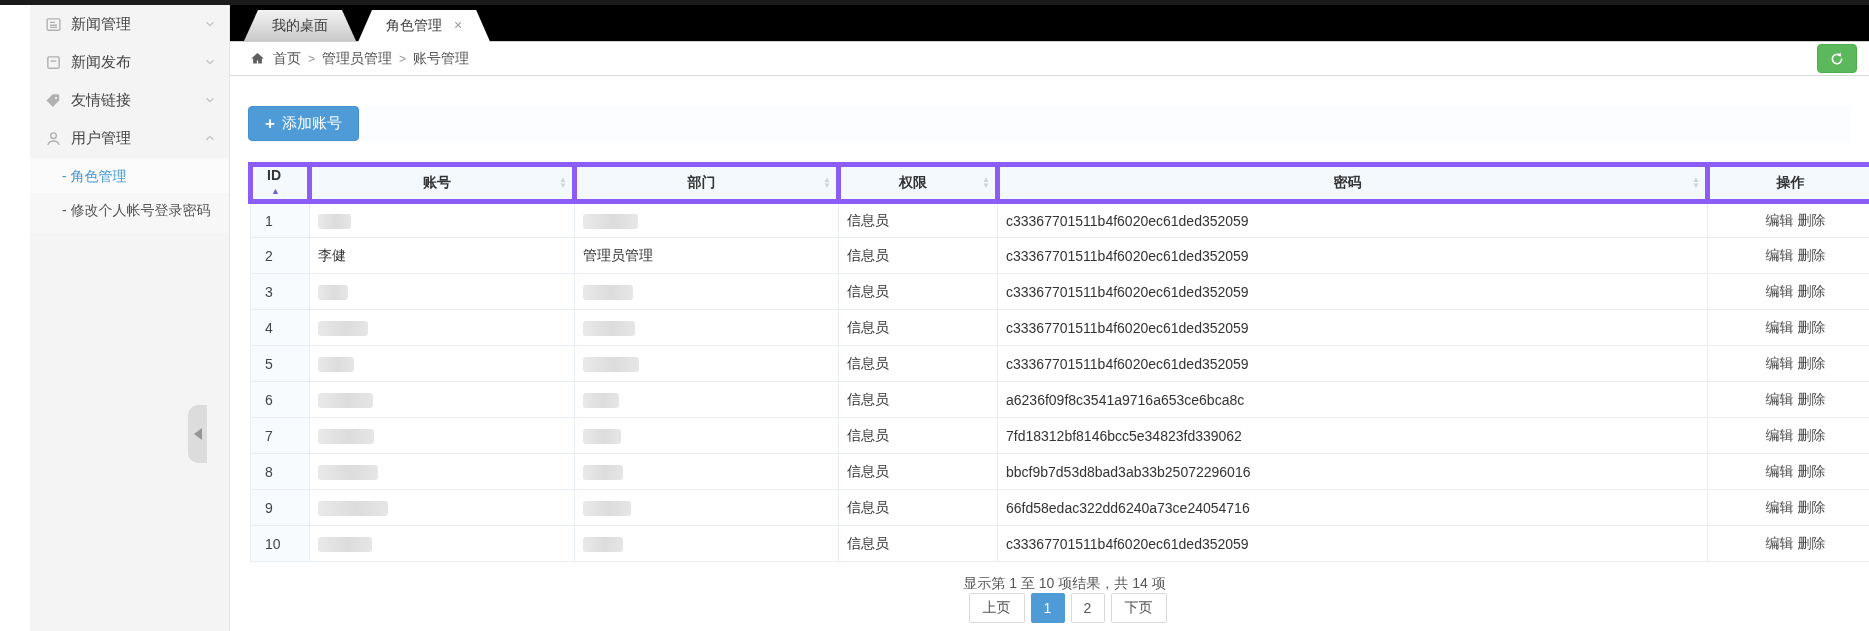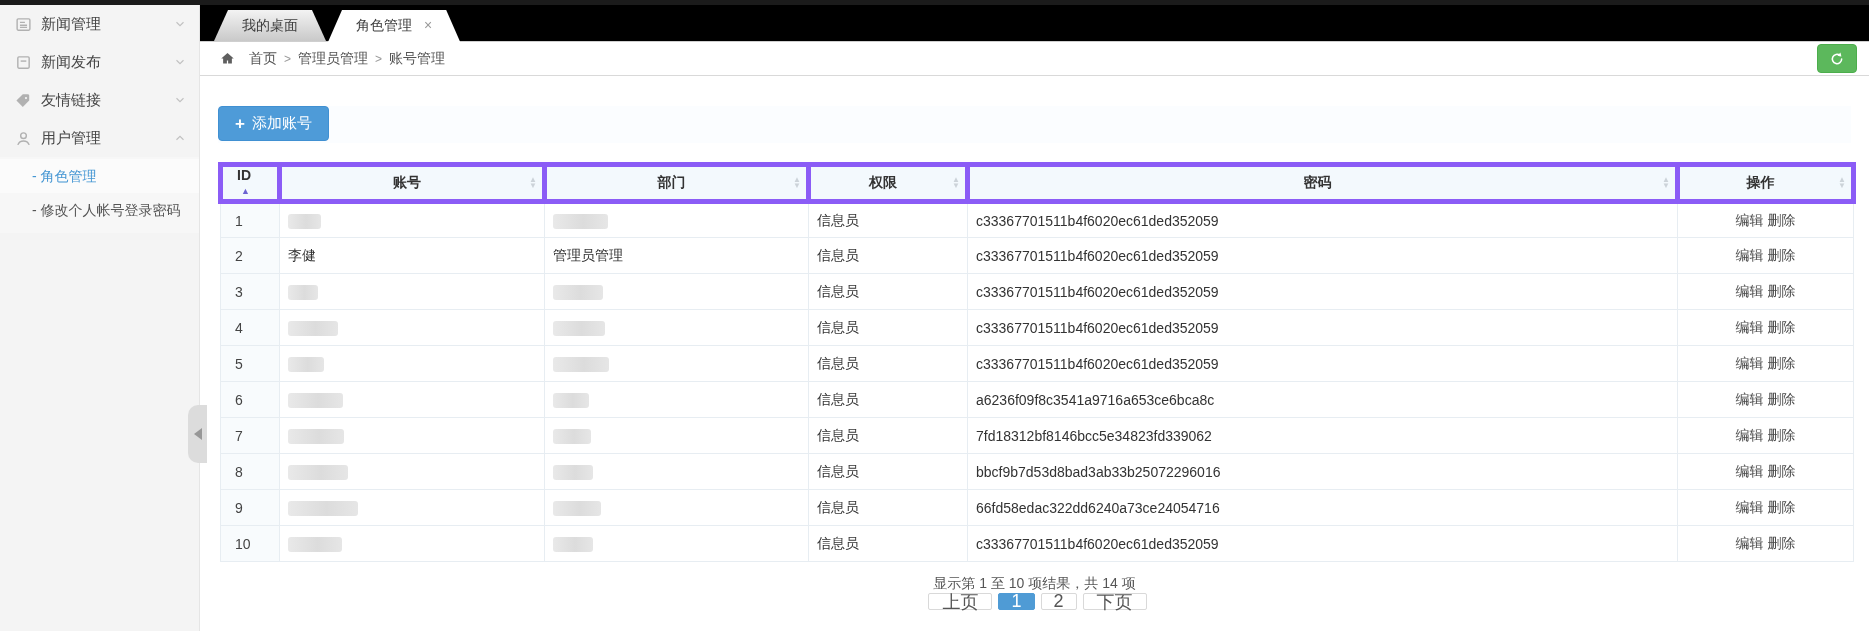--- a/index.html
+++ b/index.html
@@ -1,19 +1,19 @@
 <!DOCTYPE html>
 <html><head>
 <meta charset="utf-8">
 <style>
   * { margin:0; padding:0; box-sizing:border-box; }
   html,body { width:1869px; height:631px; overflow:hidden; background:#fff;
     font-family:"Liberation Sans","DejaVu Sans",sans-serif; font-size:14px; color:#333; }
   .topstrip { height:5px; background:#1b1b1b; width:100%; }
-  .app { display:flex; height:626px; position:relative; }
+  .app { display:flex; height:626px; position:relative;padding-left:30px; }
 
   
   .sidebar { width:200px; background:#f4f4f4; border-right:1px solid #e5e5e5; flex:none; }
   .side-item { height:38px; display:flex; align-items:center; padding:0 12px 0 15px; cursor:pointer; color:#454545; font-size:15px; }
   .side-item .ic { width:17px; height:17px; margin-right:9px; flex:none; opacity:.75; }
   .side-item .lbl { flex:1; }
   .side-item .chev { width:14px; height:14px; flex:none; opacity:.8; }
   .submenu { background:#f7f7f7; padding:2px 0 6px; }
   .sub-item { height:34px; line-height:34px; padding-left:32px; font-size:14px; color:#555; cursor:pointer; }
   .sub-item.active { background:#fbfbfb; color:#4596d3; }
@@ -26,21 +26,21 @@
   .tabbar { height:37px; background:#000000; border-bottom:1px solid #cfcfcf; display:flex; align-items:flex-end; padding-left:14px; }
   .tab { height:31px; line-height:31px; padding:0 28px; font-size:14px; color:#3c3c3c; cursor:pointer;
     background:linear-gradient(#f3f3f3,#c9c9c9); margin-right:2px; position:relative;
     clip-path:polygon(14px 0, calc(100% - 14px) 0, 100% 100%, 0 100%); }
   .tab.active { background:#fff; margin-bottom:-1px; height:32px; }
   .tab-close { margin-left:12px; color:#9a9a9a; font-size:14px; cursor:pointer; }
 
   .breadcrumb-bar { height:34px; background:#fff; border-bottom:1px solid #d9d9d9; display:flex; align-items:center; padding:0 12px 0 20px; }
   .crumb-home-ic { width:15px; height:15px; margin-right:6px; }
   .breadcrumb-bar .crumb { color:#555; margin:0 7px; }
-  .breadcrumb-bar .crumb:first-of-type { margin-left:8px; }
+  .breadcrumb-bar .crumb:first-of-type { margin-left:2px; }
   .breadcrumb-bar .sep { color:#999; font-size:12px; }
   .refresh-btn { margin-left:auto; width:40px; height:29px; background:#5cb85c; border:1px solid #4cae4c; border-radius:4px;
     display:flex; align-items:center; justify-content:center; cursor:pointer; }
 
   .main { flex:1; background:#fff; padding:30px 18px 0; position:relative; }
   .toolbar { background:#fbfdff; padding:0 0 2px; }
   .add-btn { background:#4e9bd8; border:1px solid #4090d2; color:#fff; font-size:15px; border-radius:4px;
     height:35px; padding:0 16px; cursor:pointer; display:inline-flex; align-items:center; gap:7px;
     font-family:"Liberation Sans","DejaVu Sans",sans-serif; }
   .add-btn .plus { font-size:17px; font-weight:bold; line-height:1; }
@@ -55,22 +55,22 @@
   table.grid td.c-act { text-align:center; }
   .sort-both { position:absolute; right:5px; top:50%; transform:translateY(-50%); display:flex; flex-direction:column; line-height:6px; font-size:8px; color:#ccd3d9; }
   .sort-asc { display:inline-block; margin-left:4px; font-size:9px; color:#6c63d2; vertical-align:2px; }
   .redact { display:inline-block; height:15px; border-radius:3px; vertical-align:middle;
     background:linear-gradient(90deg,#e9e9e9 0%,#dcdcdc 55%,#e6e6e6 100%); filter:blur(.6px); }
   .act-link { color:#4a4a4a; text-decoration:none; cursor:pointer; margin:0 2px; }
 
   .table-footer { width:1633px; display:flex; align-items:center; justify-content:space-between; margin-top:13px;flex-direction:column; }
   .info-text { color:#555; font-size:14px; }
   .paging { display:flex; align-items:center; }
-  .pg-btn { min-width:34px; height:17px; padding:0 13px; margin-left:6px; background:#fff; border:1px solid #d9d9d9;
-    color:#555; font-size:18px; border-radius:2px; cursor:pointer; display:flex; align-items:center; justify-content:center;
+  .pg-btn { min-width:34px; height:30px; padding:0 13px; margin-left:6px; background:#fff; border:1px solid #d9d9d9;
+    color:#555; font-size:14px; border-radius:2px; cursor:pointer; display:flex; align-items:center; justify-content:center;
     font-family:"Liberation Sans","DejaVu Sans",sans-serif; }
   .pg-btn.num { padding:0 12px; }
   .pg-btn.active { background:#4f9bd5; border-color:#4f9bd5; color:#fff; }
 </style>
 </head>
 <body>
 
 <div class="topstrip"></div>
 
 <div class="app">

